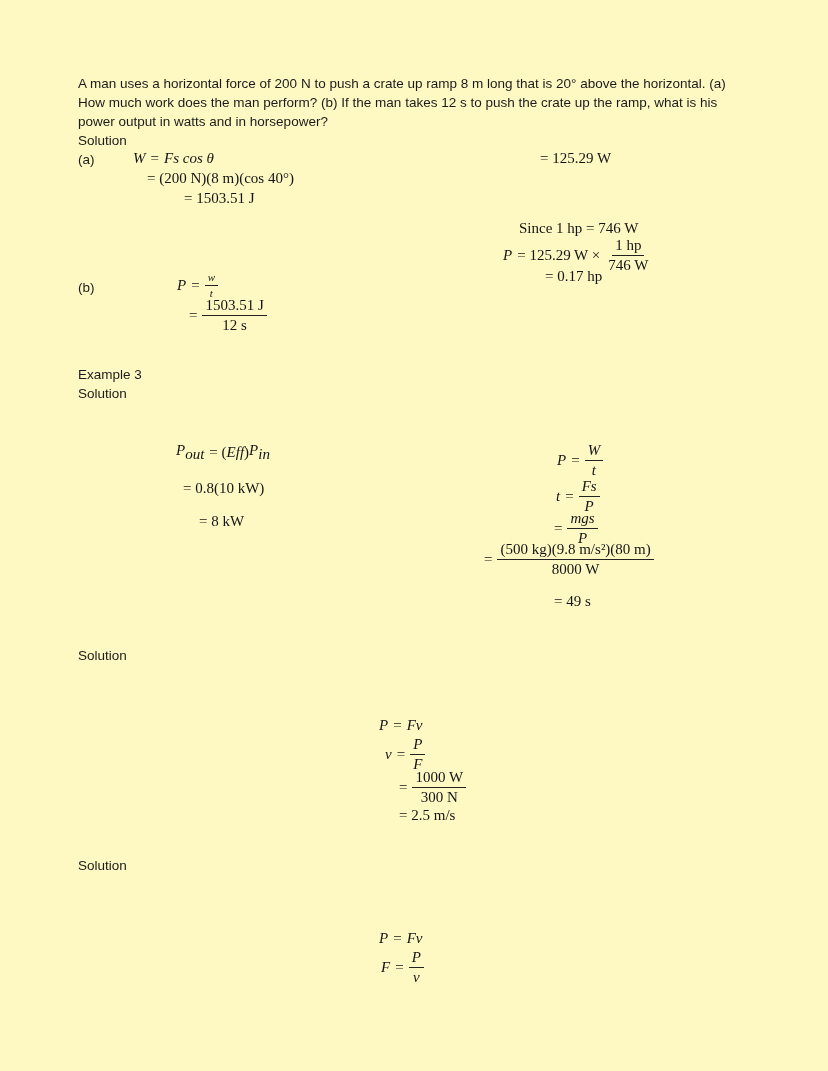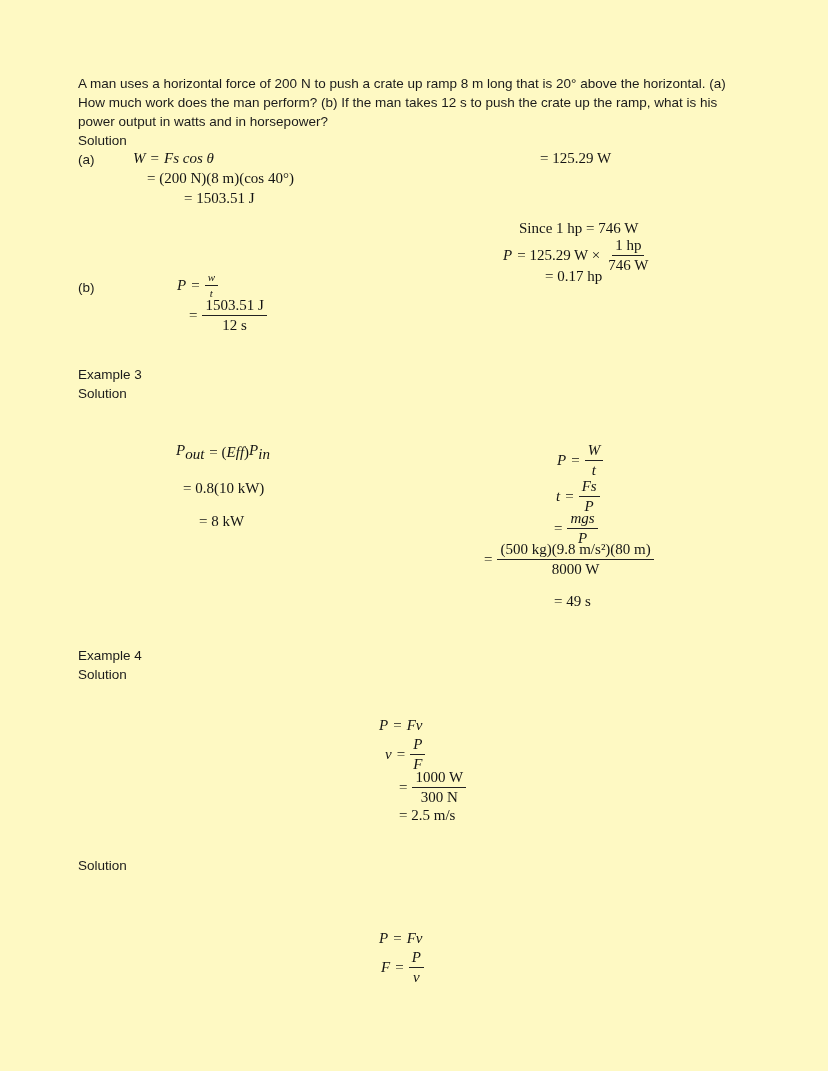--- a/index.html
+++ b/index.html
@@ -141,21 +141,20 @@
   <div class="math" style="left:484px;top:541px">
     <span class="mu">=</span>
     <span class="frac sp">
       <span class="num mu">(500 kg)(9.8 m/s²)(80 m)</span>
       <span class="den mu">8000 W</span>
     </span>
   </div>
   <div class="math mu" style="left:554px;top:592px">= 49 s</div>
 
   <div class="flow" style="top:646px">
-    <div>Example 4</div>
     <div>Solution</div>
   </div>
 
   <div class="math" style="left:379px;top:716px">
     <span class="mi">P</span>
     <span class="mu sp">=</span>
     <span class="mi sp">Fv</span>
   </div>
   <div class="math" style="left:385px;top:736px">
     <span class="mi">v</span>

